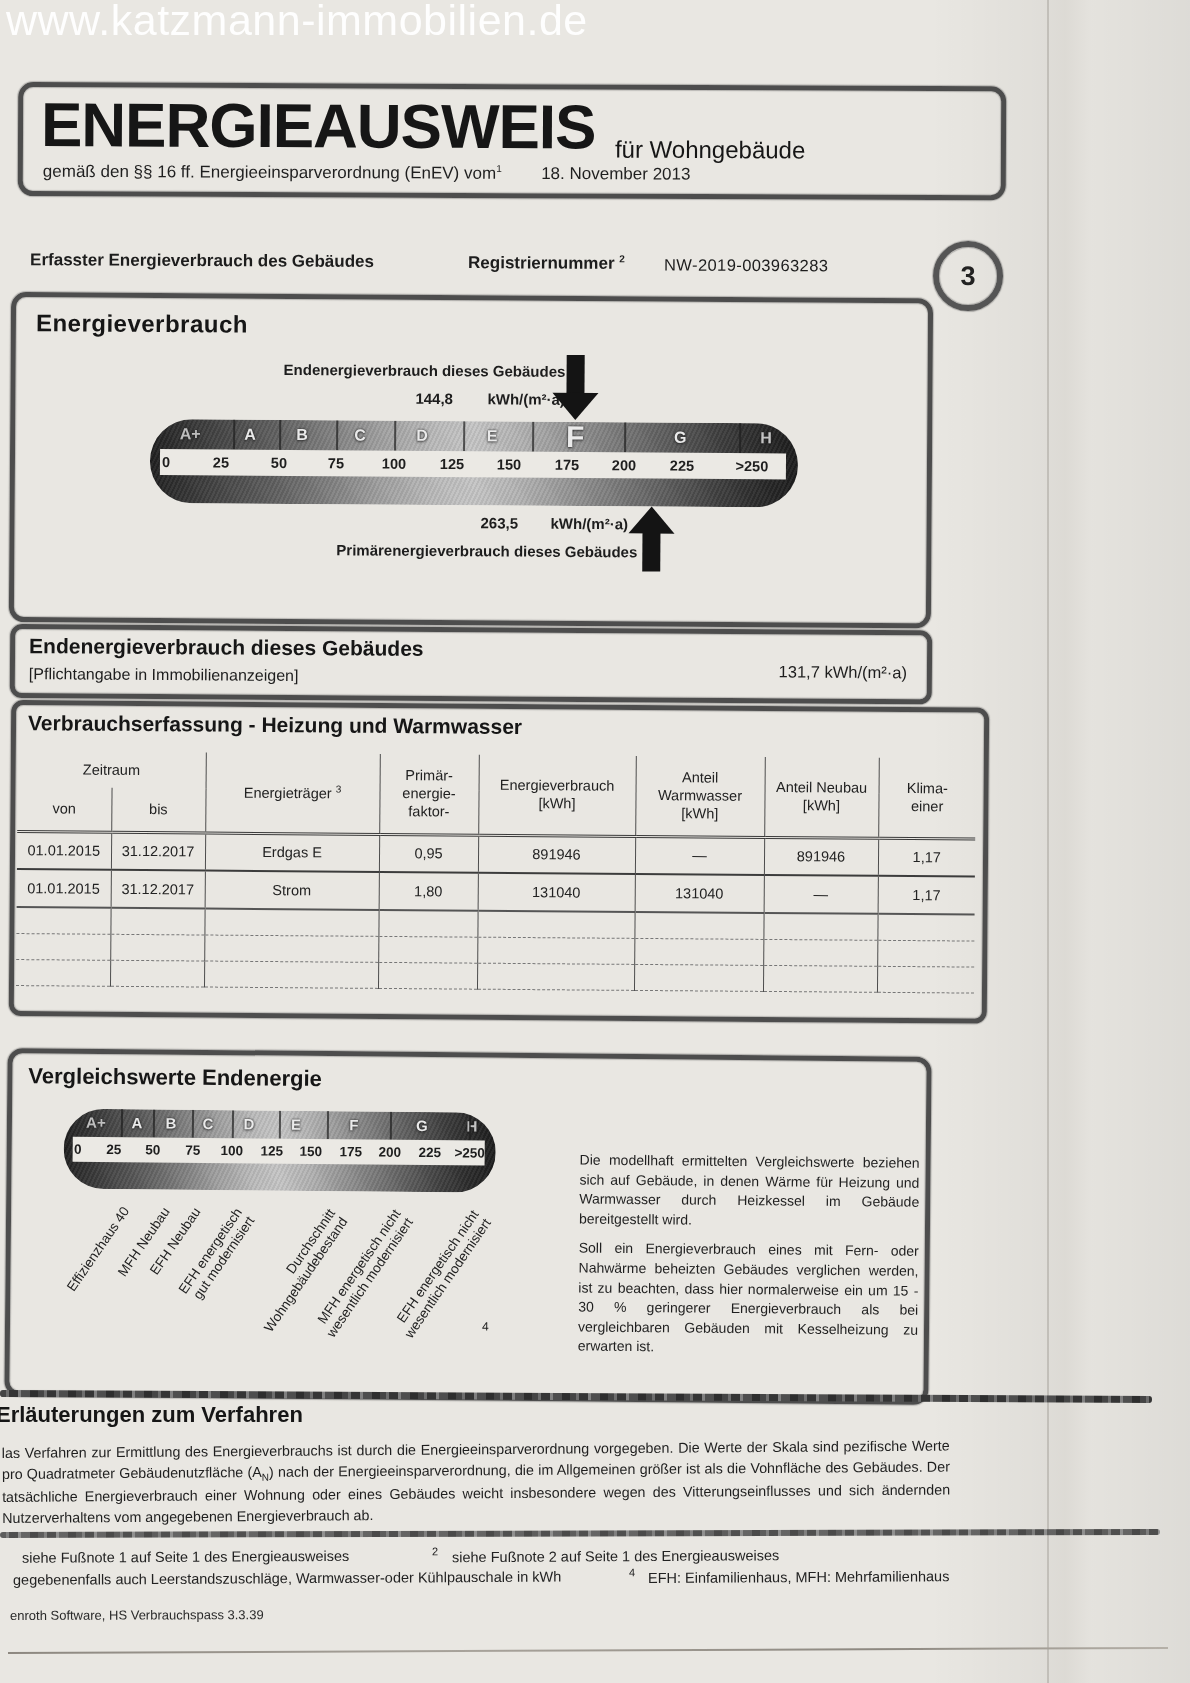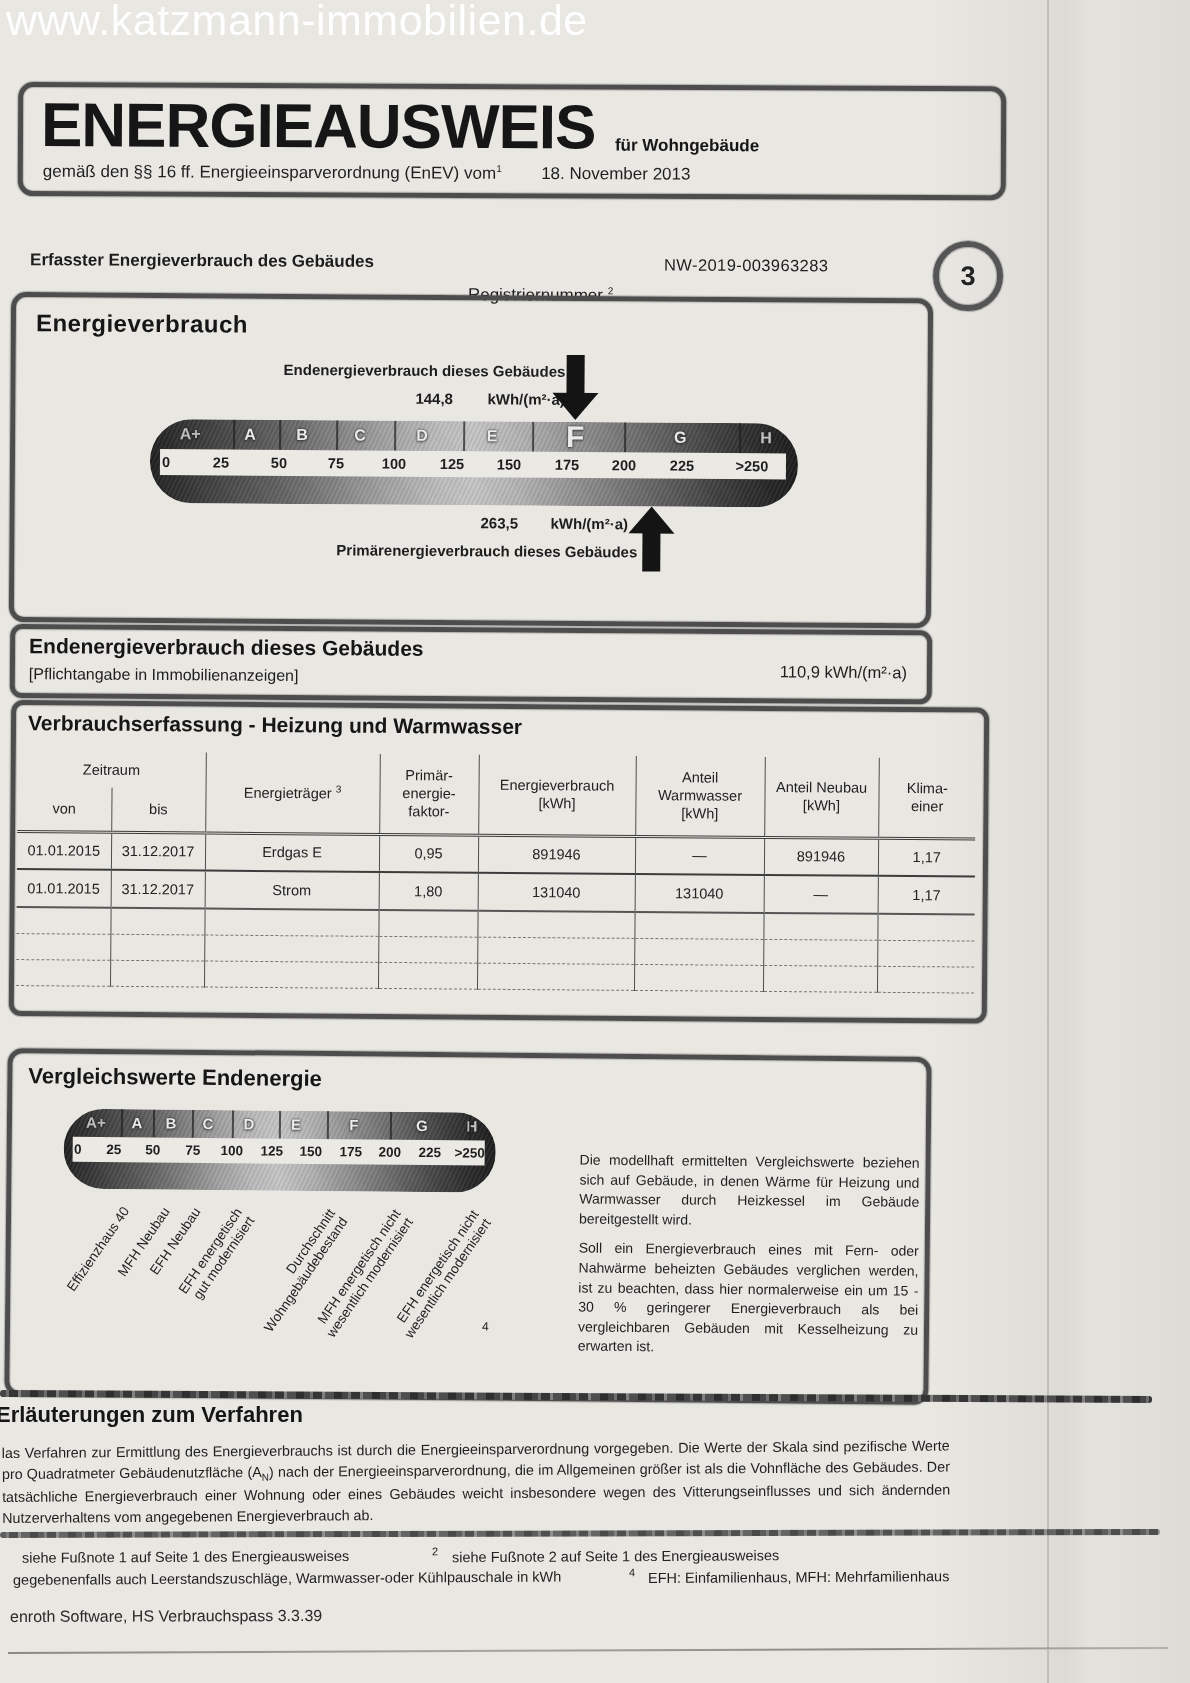--- a/index.html
+++ b/index.html
@@ -88,31 +88,31 @@
 </head>
 <body>
 
 <div class="fold"></div>
 <div class="crease" style="left:1047px;"></div>
 
 <div class="watermark">www.katzmann-immobilien.de</div>
 
 <div class="roughbox" style="left:18px;top:82px;width:978px;height:104px;transform:rotate(.25deg);transform-origin:left center;">
   <div class="abs" style="left:18px;top:2px;font-size:62px;font-weight:bold;letter-spacing:-1px;color:#161616;">ENERGIEAUSWEIS</div>
-  <div class="abs" style="left:592px;top:46px;font-size:17px;font-weight:bold;color:#161616;">für Wohngebäude</div>
+  <div class="abs" style="left:592px;top:46px;font-size:24px;font-weight:normal;color:#161616;">für Wohngebäude</div>
   <div class="abs" style="left:20px;top:74px;font-size:17px;color:#1f1f1f;">
     <span>gemäß den §§ 16 ff. Energieeinsparverordnung (EnEV) vom</span><sup>1</sup>
     <span style="display:inline-block;width:30px;"></span>
     <span>18. November 2013</span>
   </div>
 </div>
 
 <div class="abs" style="left:0;top:250px;width:1190px;height:60px;transform:rotate(.3deg);transform-origin:left center;">
   <span class="abs" style="left:30px;top:0;font-size:17px;font-weight:bold;">Erfasster Energieverbrauch des Gebäudes</span>
-  <span class="abs" style="left:468px;top:0;font-size:17px;font-weight:normal;margin-top:32px;"><span>Registriernummer</span>&nbsp;<sup>2</sup></span>
+  <span class="abs" style="left:468px;top:0;font-size:17px;font-weight:bold;"><span>Registriernummer</span>&nbsp;<sup>2</sup></span>
   <span class="abs" style="left:664px;top:2px;font-size:16.5px;letter-spacing:.4px;">NW-2019-003963283</span>
   <div class="badge" style="left:933px;top:-14px;">
       <span>3</span>
     </div>
 </div>
 
 <div class="roughbox" style="left:10px;top:292px;width:912px;height:320px;transform:rotate(.4deg);transform-origin:left center;">
   <div class="abs sec-title" style="left:20px;top:12px;font-size:24px;letter-spacing:.5px;">Energieverbrauch</div>
 
   <div class="abs" style="left:268px;top:62px;font-size:15px;font-weight:bold;">Endenergieverbrauch dieses Gebäudes</div>
@@ -161,21 +161,21 @@
       <div class="shaft"></div>
   </div>
   <span class="abs" style="left:466px;top:214px;font-size:15px;font-weight:bold;">263,5</span>
   <span class="abs" style="left:536px;top:214px;font-size:15px;font-weight:bold;">kWh/(m²·a)</span>
   <div class="abs" style="left:322px;top:242px;font-size:15px;font-weight:bold;">Primärenergieverbrauch dieses Gebäudes</div>
 </div>
 
 <div class="roughbox" style="left:10px;top:624px;width:912px;height:64px;border-radius:12px;transform:rotate(.4deg);transform-origin:left center;">
   <div class="abs sec-title" style="left:14px;top:5px;font-size:21px;">Endenergieverbrauch dieses Gebäudes</div>
   <div class="abs" style="left:14px;top:36px;font-size:16px;">[Pflichtangabe in Immobilienanzeigen]</div>
-  <div class="abs" style="right:20px;top:28px;font-size:16.5px;">110,9 kWh/(m²·a)</div>
+  <div class="abs" style="right:20px;top:28px;font-size:16.5px;">131,7 kWh/(m²·a)</div>
 </div>
 
 <div class="roughbox" style="left:10px;top:700px;width:968px;height:306px;border-radius:12px;transform:rotate(.45deg);transform-origin:left center;">
   <div class="abs sec-title" style="left:12px;top:6px;font-size:21px;">Verbrauchserfassung - Heizung und Warmwasser</div>
   <table class="ctable abs" style="left:2px;top:46px;width:958px;">
     <colgroup>
       <col style="width:94px">
         <col style="width:94px">
         <col style="width:174px">
         <col style="width:99px">
@@ -340,14 +340,14 @@
   <span class="fnote abs" style="left:22px;top:0;">siehe Fußnote 1 auf Seite 1 des Energieausweises</span>
   <sup class="abs" style="left:432px;top:-2px;font-size:11px;">2</sup>
   <span class="fnote abs" style="left:452px;top:2px;">siehe Fußnote 2 auf Seite 1 des Energieausweises</span>
 </div>
 <div class="abs" style="left:0;top:1572px;width:1190px;height:22px;transform:rotate(-.35deg);transform-origin:left center;">
   <span class="fnote abs" style="left:13px;top:0;">gegebenenfalls auch Leerstandszuschläge, Warmwasser-oder Kühlpauschale in kWh</span>
   <sup class="abs" style="left:629px;top:-2px;font-size:11px;">4</sup>
   <span class="fnote abs" style="left:648px;top:2px;">EFH: Einfamilienhaus, MFH: Mehrfamilienhaus</span>
 </div>
 
-<div class="abs" style="left:10px;top:1608px;font-size:16px;color:#2a2a2a;transform:rotate(-.2deg);transform-origin:left center;">enroth Software, HS Verbrauchspass 3.3.39</div>
+<div class="abs" style="left:10px;top:1608px;font-size:13px;color:#2a2a2a;transform:rotate(-.2deg);transform-origin:left center;">enroth Software, HS Verbrauchspass 3.3.39</div>
 <div class="abs" style="left:8px;top:1652px;width:1160px;height:2px;background:linear-gradient(90deg,#8d8880,#a8a39b 40%,#8d8880 75%,#b5b0a8);transform:rotate(-.25deg);transform-origin:left center;"></div>
 
 </body></html>

